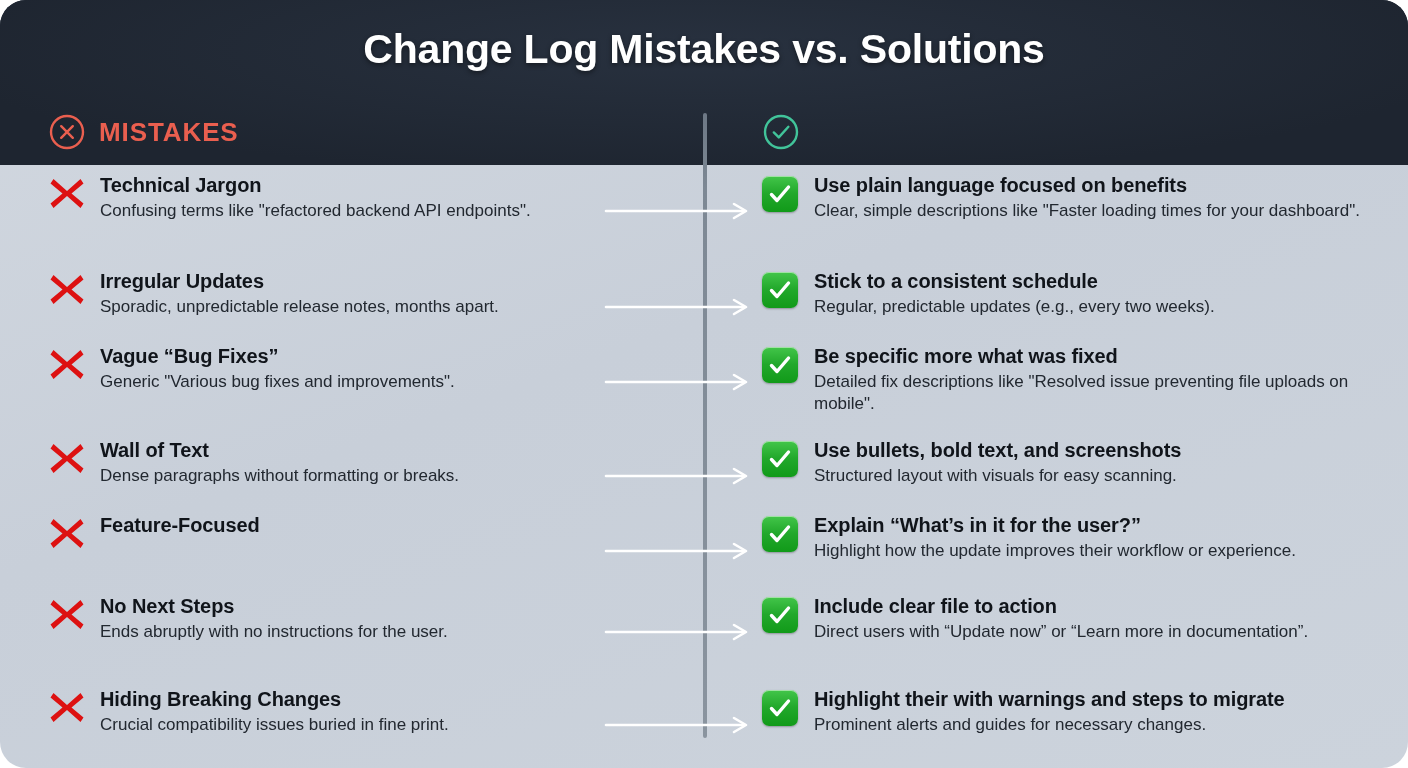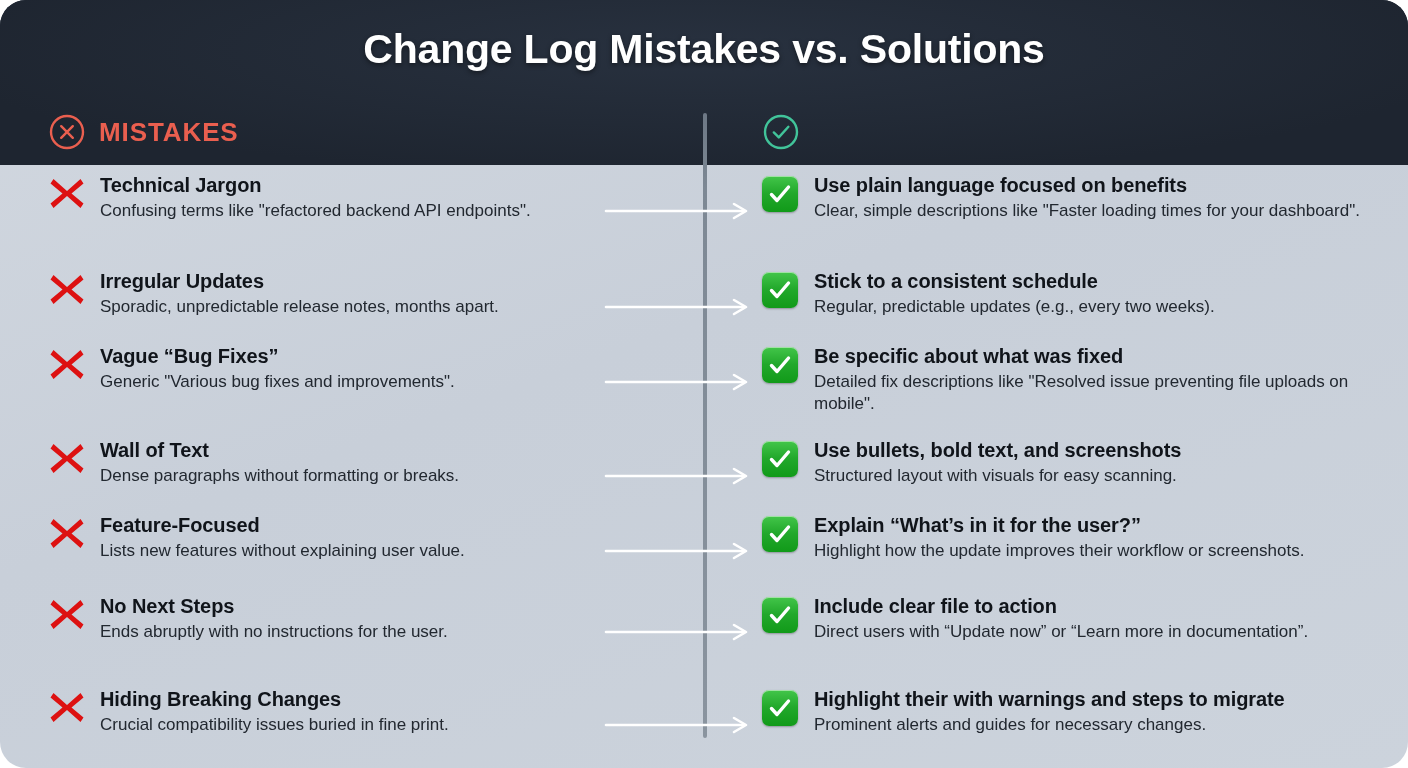--- a/index.html
+++ b/index.html
@@ -254,21 +254,21 @@
         </div>
         <div class="side right">
           <div class="item-icon">
             <div class="check-box">
               <svg viewBox="0 0 26 26">
                 <path d="M4.5 13.5 L10 19.5 L21.5 6" fill="none" stroke="#ffffff" stroke-width="3.4" stroke-linecap="round" stroke-linejoin="round"></path>
               </svg>
             </div>
           </div>
           <div class="item-text">
-            <div class="item-title">Be specific about what was fixed</div>
+            <div class="item-title">Be specific more what was fixed</div>
             <div class="item-desc">Detailed fix descriptions like "Resolved issue preventing file uploads on mobile".</div>
           </div>
         </div>
       </div>
       <div class="row" style="top: 273px;">
         <div class="side left">
           <div class="item-icon">
             <svg class="x-icon" viewBox="0 0 38 34">
               <path d="M5.5 3 L19 15 L32.5 3 L35.5 7.5 L23.5 17.5 L35.5 27.5 L32.5 32 L19 20 L5.5 32 L2.5 27.5 L14.5 17.5 L2.5 7.5 Z" fill="#dd1111"></path>
             </svg>
@@ -300,40 +300,39 @@
       </div>
       <div class="row" style="top: 348px;">
         <div class="side left">
           <div class="item-icon">
             <svg class="x-icon" viewBox="0 0 38 34">
               <path d="M5.5 3 L19 15 L32.5 3 L35.5 7.5 L23.5 17.5 L35.5 27.5 L32.5 32 L19 20 L5.5 32 L2.5 27.5 L14.5 17.5 L2.5 7.5 Z" fill="#dd1111"></path>
             </svg>
           </div>
           <div class="item-text">
             <div class="item-title">Feature-Focused</div>
-            <div class="item-desc">Lists new features without explaining user value.</div>
           </div>
         </div>
         <div class="arrow">
           <svg viewBox="0 0 148 20">
             <path d="M2 10 L140 10" stroke="#ffffff" stroke-width="2.6" stroke-linecap="round"></path>
             <path d="M130 3 L142 10 L130 17" fill="none" stroke="#ffffff" stroke-width="2.6" stroke-linecap="round" stroke-linejoin="round"></path>
           </svg>
         </div>
         <div class="side right">
           <div class="item-icon">
             <div class="check-box">
               <svg viewBox="0 0 26 26">
                 <path d="M4.5 13.5 L10 19.5 L21.5 6" fill="none" stroke="#ffffff" stroke-width="3.4" stroke-linecap="round" stroke-linejoin="round"></path>
               </svg>
             </div>
           </div>
           <div class="item-text">
             <div class="item-title">Explain “What’s in it for the user?”</div>
-            <div class="item-desc">Highlight how the update improves their workflow or screenshots.</div>
+            <div class="item-desc">Highlight how the update improves their workflow or experience.</div>
           </div>
         </div>
       </div>
       <div class="row" style="top: 429px;">
         <div class="side left">
           <div class="item-icon">
             <svg class="x-icon" viewBox="0 0 38 34">
               <path d="M5.5 3 L19 15 L32.5 3 L35.5 7.5 L23.5 17.5 L35.5 27.5 L32.5 32 L19 20 L5.5 32 L2.5 27.5 L14.5 17.5 L2.5 7.5 Z" fill="#dd1111"></path>
             </svg>
           </div>

